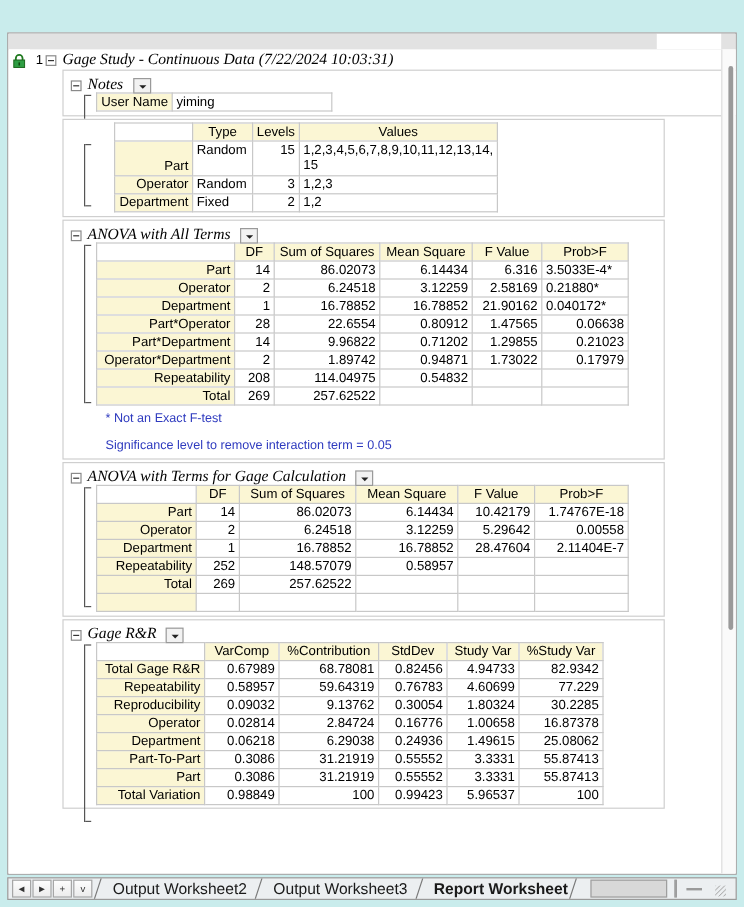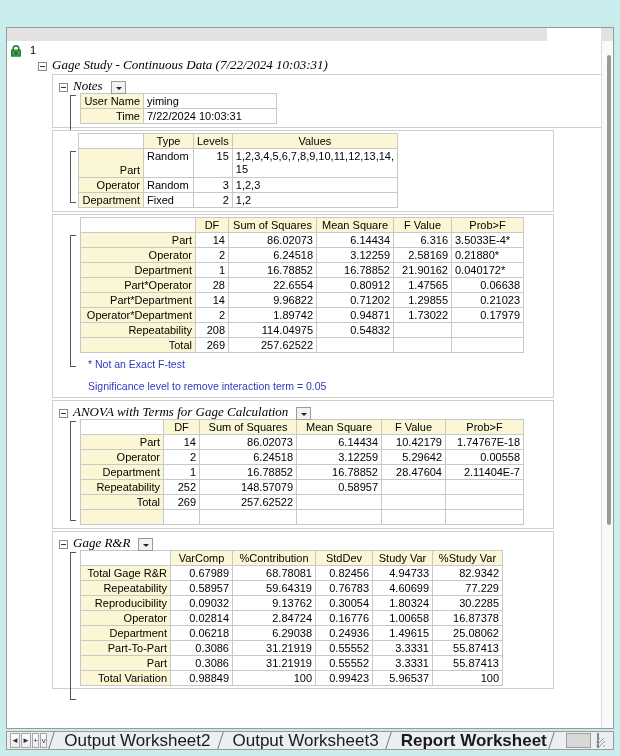--- a/index.html
+++ b/index.html
@@ -164,21 +164,21 @@
   .navbtn{
     width:16px;height:15px;margin-left:1px;border:1px solid #a6a6a6;
     background:linear-gradient(#fdfdfd,#ececec);
     display:flex;align-items:center;justify-content:center;
     font-size:8px;color:#333;box-sizing:border-box;
   }
   .navbtn.first{margin-left:3px;}
   .tabs{display:flex;align-items:center;margin-left:4px;height:17px;}
   .tab{
     position:relative;height:17px;display:flex;align-items:center;
-    padding:0 9px 0 13px;font-size:17px;color:#1a1a1a;white-space:nowrap;
+    padding:0 9px 0 13px;font-size:13px;color:#1a1a1a;white-space:nowrap;
   }
   .tab::before{
     content:"";position:absolute;left:0;top:0;height:17px;width:9px;
     border-left:1px solid #777;
     transform:skewX(-18deg);
   }
   .tab.active{font-weight:bold;}
   .tab.active::after{
     content:"";position:absolute;right:-5px;top:0;height:17px;width:9px;
     border-left:1px solid #777;transform:skewX(-18deg);
@@ -218,50 +218,46 @@
 
       <svg id="lockicon" viewBox="0 0 12 12">
         <path d="M3.2 5.2V3.6a2.8 2.8 0 0 1 5.6 0v1.6" fill="none" stroke="#1f7a1f" stroke-width="1.5"></path>
         <rect x="1.5" y="5" width="9" height="6.2" fill="#2f9e44" stroke="#176317" stroke-width="0.8"></rect>
         <rect x="5.4" y="7" width="1.3" height="2.6" fill="#0d4a0d"></rect>
       </svg>
       <div id="rownum">1</div>
 
       <div id="report">
 
-        <div class="node" style="height:17px;padding-top:16px;">
+        <div class="node" style="height:17px;padding-top:0;">
           <span class="toggle"></span><span class="sect-title">Gage Study - Continuous Data (7/22/2024 10:03:31)</span>
         </div>
 
         <div class="panelbox" style="position:relative;margin-left:14px;width:578px;padding:2px 0 3px 0;">
           <div style="height:15px;padding:1px 0 0 6px;">
             <span class="toggle"></span><span class="sect-title" style="font-size:13px;">Notes</span><span class="dropbtn"></span>
           </div>
           <div class="bracket" style="left:17px;top:20px;height:48px;"></div>
           <table class="rpt" id="tbl-notes" style="margin-left:27px;">
             <colgroup>
                 <col style="width:63px">
                 <col style="width:133px">
               </colgroup>
             <tbody>
                 <tr>
                   <td class="rowlbl">User Name</td>
                   <td class="valL">yiming</td>
                 </tr>
-                <tr>
-                  <td class="rowlbl">Time</td>
-                  <td class="valL">7/22/2024 10:03:31</td>
-                </tr>
               </tbody>
           </table>
         </div>
 
         <div class="panelbox" style="position:relative;margin-left:14px;width:502px;padding:2px 0 3px 0;margin-top:2px;">
           <div class="bracket" style="left:17px;top:20px;height:52px;"></div>
-          <table class="rpt" id="tbl-factor" style="margin-left:25px;">
+          <table class="rpt" id="tbl-factor" style="margin-left:42px;">
             <colgroup>
                 <col style="width:65px">
                 <col style="width:50px">
                 <col style="width:38px">
                 <col style="width:160px">
               </colgroup>
             <thead>
                 <tr>
                   <td class="blank"></td>
                   <td class="hdr">Type</td>
@@ -286,20 +282,23 @@
                   <td class="rowlbl">Department</td>
                   <td class="valL">Fixed</td>
                   <td class="val">2</td>
                   <td class="valL">1,2</td>
                 </tr>
               </tbody>
           </table>
         </div>
 
         <div class="panelbox" style="position:relative;margin-left:14px;width:502px;padding:2px 0 2px 0;margin-top:2px;">
+          <div style="height:15px;padding:1px 0 0 6px;">
+            <span class="toggle"></span><span class="sect-title">ANOVA with All Terms</span><span class="dropbtn"></span>
+          </div>
           <div class="bracket" style="left:17px;top:20px;height:132px;"></div>
           <table class="rpt" id="tbl-anova1" style="margin-left:27px;">
             <colgroup>
                 <col style="width:115px">
                 <col style="width:33px">
                 <col style="width:88px">
                 <col style="width:77px">
                 <col style="width:58px">
                 <col style="width:72px">
               </colgroup>

